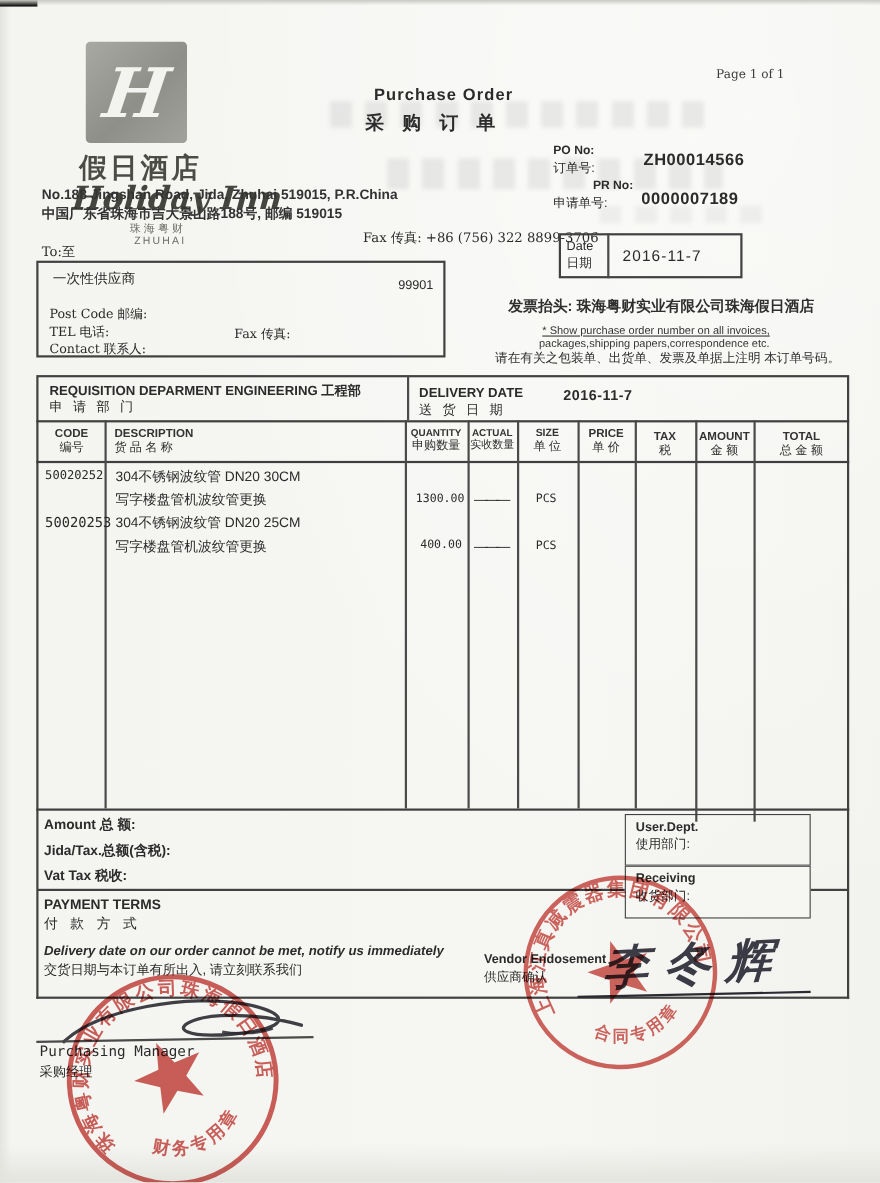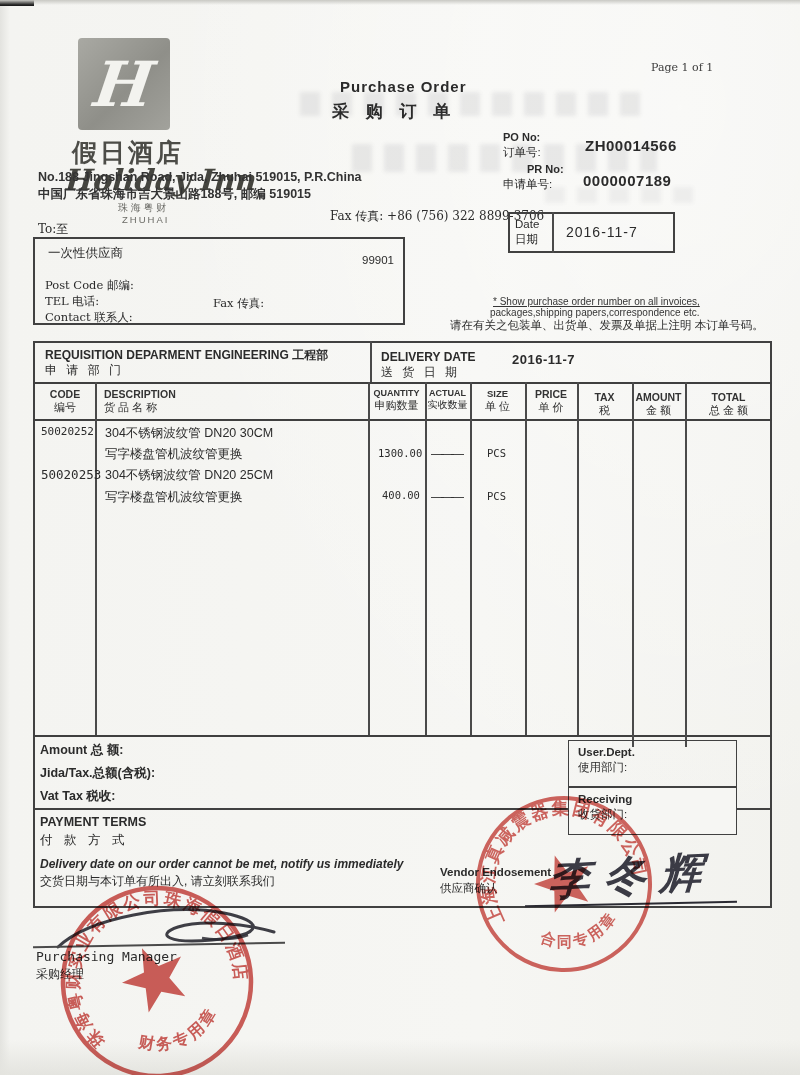--- a/index.html
+++ b/index.html
@@ -49,21 +49,21 @@
   <div class="abs" style="left:122px;top:214px;font-size:9.5px;color:#6b6b66;letter-spacing:2px;">ZHUHAI</div>
 
   <div class="abs b" style="left:340px;top:78px;font-size:15px;letter-spacing:1px;">Purchase  Order</div>
   <div class="abs b cjk" style="left:332px;top:100px;font-size:17px;letter-spacing:6px;">采 购 订 单</div>
 
   <div class="abs" style="left:651px;top:61px;font-size:11px;color:#3c3c3c;font-family:'DejaVu Serif',serif;">Page 1 of 1</div>
 
   <div class="abs b" style="left:503px;top:131px;font-size:11px;">PO No:</div>
   <div class="abs" style="left:503px;top:145px;font-size:11.5px;">订单号:</div>
   <div class="abs b" style="left:585px;top:137px;font-size:15px;letter-spacing:.5px;">ZH00014566</div>
-  <div class="abs b" style="left:483px;top:163px;font-size:11px;padding-left:44px;">PR No:</div>
+  <div class="abs b" style="left:495px;top:163px;font-size:11px;padding-left:44px;">PR No:</div>
   <div class="abs" style="left:503px;top:177px;font-size:11.5px;">申请单号:</div>
   <div class="abs b" style="left:583px;top:172px;font-size:15px;letter-spacing:.5px;">0000007189</div>
 
   <div class="abs b" style="left:38px;top:170px;font-size:12.5px;color:#333;">No.188 Jingshan Road, Jida, Zhuhai 519015, P.R.China</div>
   <div class="abs b" style="left:38px;top:186px;font-size:12.5px;color:#333;">中国广东省珠海市吉大景山路188号, 邮编 519015</div>
   <div class="abs" style="left:330px;top:208px;font-size:12px;font-family:'DejaVu Serif',serif;">Fax 传真: +86 (756) 322 8899-3706</div>
   <div class="abs" style="left:38px;top:221px;font-size:12px;font-family:'DejaVu Serif',serif;">To:至</div>
 
   <div class="box" style="left:508px;top:212px;width:167px;height:41px;border-width:2px;"></div>
   <div class="vline" style="left:552px;top:212px;height:41px;"></div>
@@ -72,20 +72,21 @@
   <div class="abs" style="left:566px;top:224px;font-size:14px;letter-spacing:1px;">2016-11-7</div>
 
   <div class="box" style="left:33px;top:237px;width:372px;height:88px;border-width:2px;"></div>
   <div class="abs" style="left:48px;top:245px;font-size:12.5px;">一次性供应商</div>
   <div class="abs" style="left:362px;top:254px;font-size:11.5px;">99901</div>
   <div class="abs" style="left:45px;top:278px;font-size:11.5px;font-family:'DejaVu Serif',serif;">Post Code 邮编:</div>
   <div class="abs" style="left:45px;top:294px;font-size:11.5px;font-family:'DejaVu Serif',serif;">TEL 电话:</div>
   <div class="abs" style="left:213px;top:296px;font-size:11.5px;font-family:'DejaVu Serif',serif;">Fax 传真:</div>
   <div class="abs" style="left:45px;top:310px;font-size:11.5px;font-family:'DejaVu Serif',serif;">Contact 联系人:</div>
 
+  <div class="abs b" style="left:462px;top:270px;font-size:13.5px;color:#2e2e2e;">发票抬头: 珠海粤财实业有限公司珠海假日酒店</div>
   <div class="abs" style="left:493px;top:296px;font-size:10px;color:#353535;text-decoration:underline;">* Show purchase order number on all invoices,</div>
   <div class="abs" style="left:490px;top:307px;font-size:10px;color:#353535;">packages,shipping papers,correspondence etc.</div>
   <div class="abs" style="left:450px;top:318px;font-size:11.5px;color:#2e2e2e;">请在有关之包装单、出货单、发票及单据上注明 本订单号码。</div>
 
   <div class="box" style="left:33px;top:341px;width:739px;height:469px;border-width:2px;"></div>
   <div class="line" style="left:33px;top:382px;width:739px;height:1.5px;"></div>
   <div class="line" style="left:33px;top:419px;width:739px;height:1.5px;"></div>
   <div class="line" style="left:33px;top:735px;width:739px;height:1.5px;"></div>
   <div class="vline" style="left:370px;top:341px;height:41px;"></div>
 

